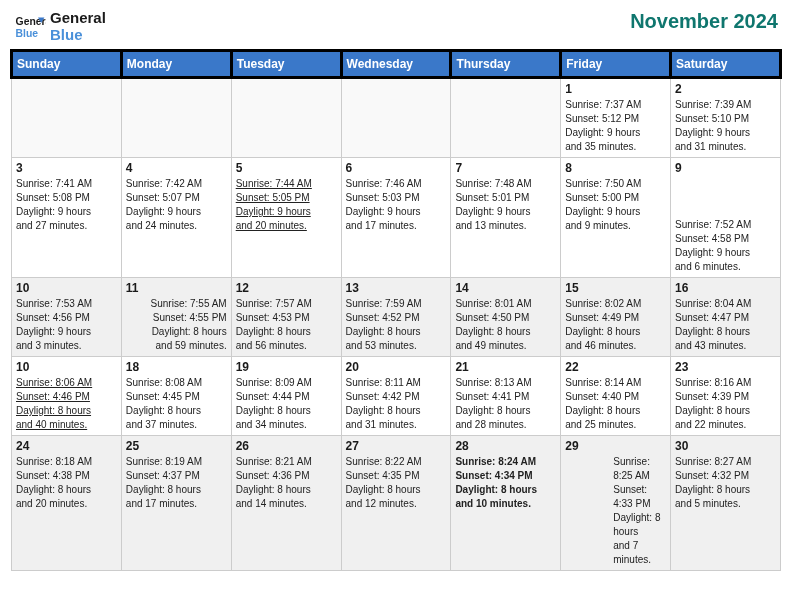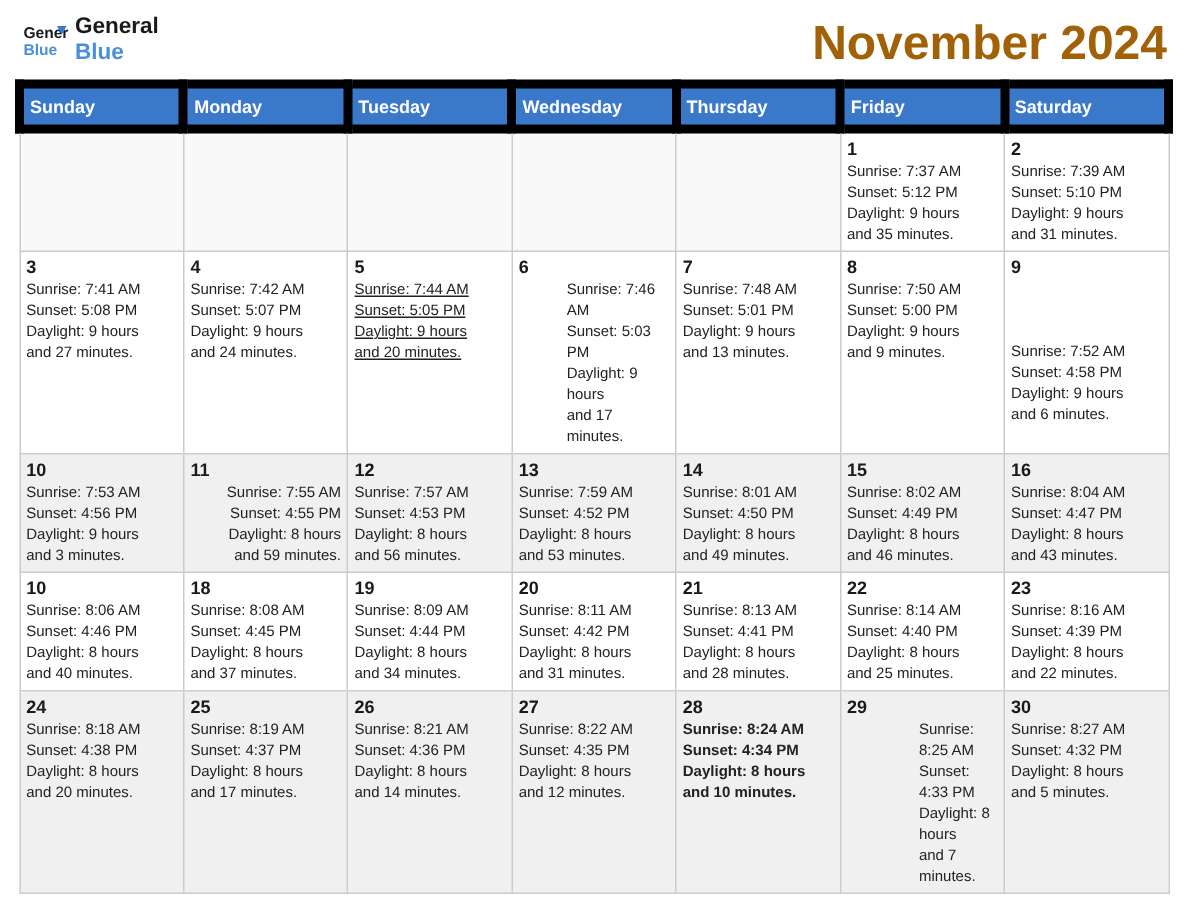--- a/index.html
+++ b/index.html
@@ -23,41 +23,41 @@
       gap: 4px;
     }
     .logo-icon {
       width: 32px;
       height: 32px;
     }
     .title-block {
       text-align: right;
     }
     .month-title {
-      font-size: 32px;
+      font-size: 20px;
       font-weight: bold;
-      color: #a16207;
+      color: #0f766e;
     }
     .location-subtitle {
       font-size: 14px;
       color: #333;
     }
     table {
       width: 100%;
       border-collapse: collapse;
       table-layout: fixed;
     }
     th {
       background-color: #3a78c9;
       color: #fff;
       font-size: 12px;
       font-weight: bold;
       padding: 5px 4px;
       text-align: left;
-      border: 6px solid #000000;
+      border: 3px solid #000000;
     }
     td {
       border: 1px solid #ccc;
       vertical-align: top;
       padding: 3px 4px;
       font-size: 10px;
       color: #222;
       height: 78px;
       background: #fff;
     }
@@ -151,21 +151,21 @@
         </td>
         <td>
           <span class="day-num">5</span>
           <div class="day-detail" style="white-space: pre-line; text-decoration: underline;">Sunrise: 7:44 AM
 Sunset: 5:05 PM
 Daylight: 9 hours
 and 20 minutes.</div>
         </td>
         <td>
           <span class="day-num">6</span>
-          <div class="day-detail" style="white-space: pre-line; margin-left: 32px;">Sunrise: 7:46 AM
+          <div class="day-detail" style="white-space: pre-line;">Sunrise: 7:46 AM
 Sunset: 5:03 PM
 Daylight: 9 hours
 and 17 minutes.</div>
         </td>
         <td>
           <span class="day-num">7</span>
           <div class="day-detail" style="white-space: pre-line;">Sunrise: 7:48 AM
 Sunset: 5:01 PM
 Daylight: 9 hours
 and 13 minutes.</div>
@@ -232,21 +232,21 @@
           <span class="day-num">16</span>
           <div class="day-detail" style="white-space: pre-line;">Sunrise: 8:04 AM
 Sunset: 4:47 PM
 Daylight: 8 hours
 and 43 minutes.</div>
         </td>
       </tr>
       <tr>
         <td>
           <span class="day-num">10</span>
-          <div class="day-detail" style="white-space: pre-line;">Sunrise: 8:06 AM
+          <div class="day-detail" style="white-space: pre-line; text-decoration: underline;">Sunrise: 8:06 AM
 Sunset: 4:46 PM
 Daylight: 8 hours
 and 40 minutes.</div>
         </td>
         <td>
           <span class="day-num">18</span>
           <div class="day-detail" style="white-space: pre-line;">Sunrise: 8:08 AM
 Sunset: 4:45 PM
 Daylight: 8 hours
 and 37 minutes.</div>

